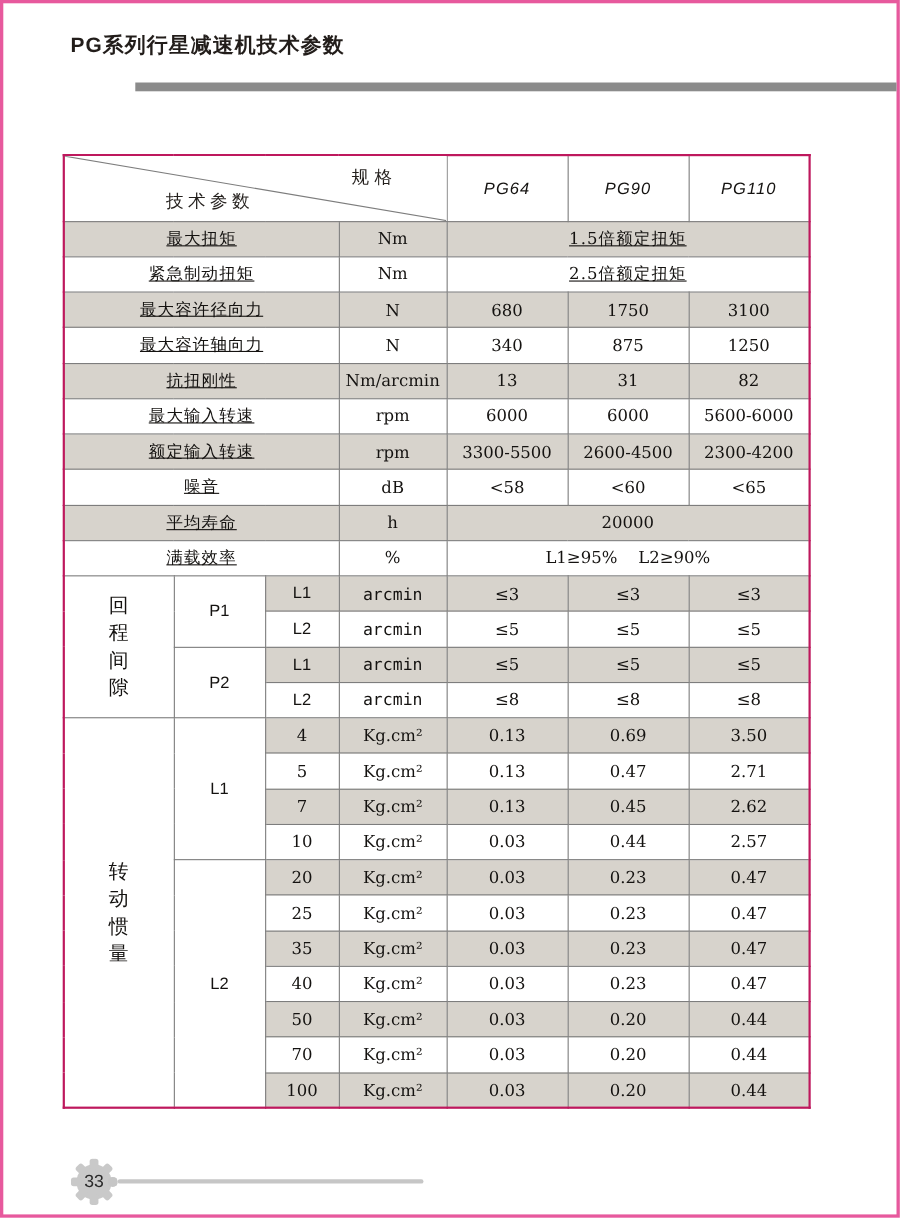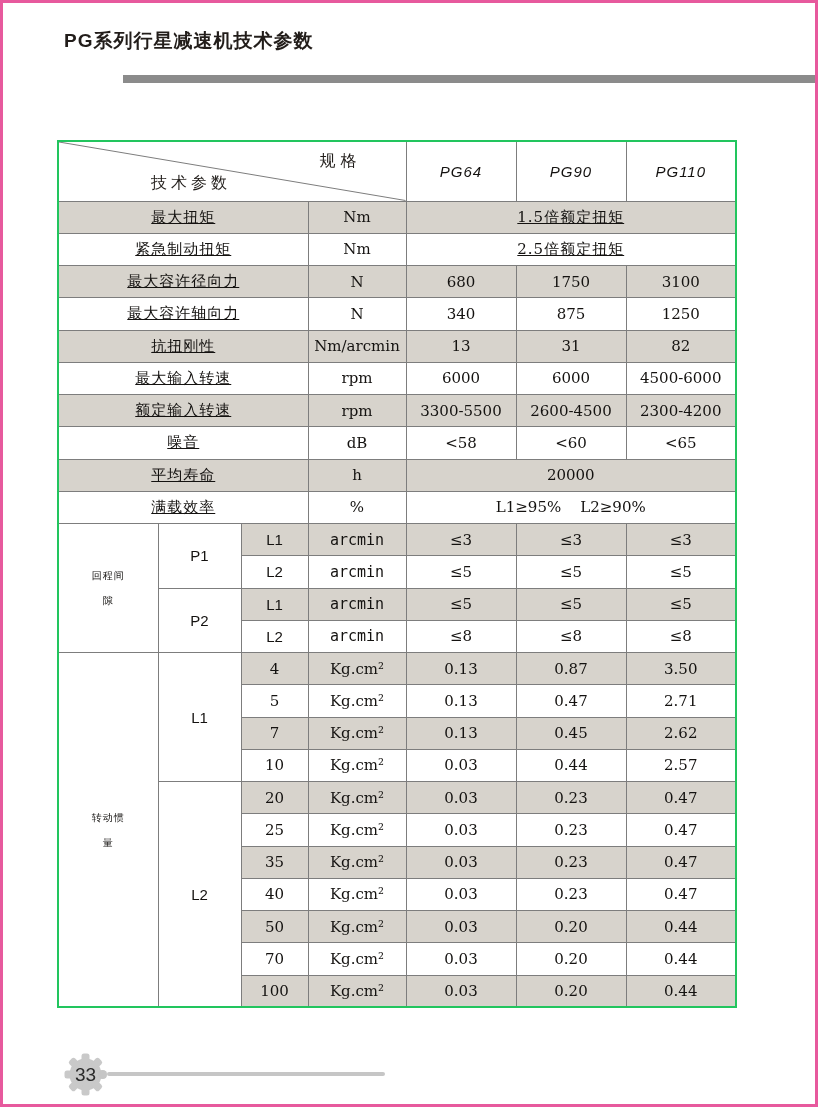--- a/index.html
+++ b/index.html
@@ -33,21 +33,21 @@
     width:678px;
     border-collapse:collapse; table-layout:fixed;
     font-family:"DejaVu Serif", serif;
   }
   table.spec td {
     border:1px solid #7d7d7d;
     text-align:center; vertical-align:middle;
     font-size:15px; padding:0; color:#141210;
     height:32.25px;
   }
-  table.spec { border:2px solid #22c55e;padding-left:16px; }
+  table.spec { border:2px solid #be185d;padding-left:16px; }
   tr.hdr td { height:60px; background:#ffffff; }
   .hdr-model { font-family:"Liberation Sans", sans-serif; font-size:16px; letter-spacing:1px; color:#231f1c;font-style:italic; }
   td.diag { position:relative; }
   td.diag svg { position:absolute; left:0; top:0; width:100%; height:100%; }
   .diag-top {
     position:absolute; top:9px; right:44px;
     font-family:"Liberation Sans", sans-serif;
     font-size:16px; letter-spacing:5px; color:#231f1c;
   }
   .diag-bottom {
@@ -56,29 +56,29 @@
     font-size:16px; letter-spacing:4px; color:#231f1c;
   }
   td.g { background:#d7d3cc; }
   td.cn { font-size:15px; letter-spacing:1px;text-decoration:underline; }
   td.unit { font-size:14px; }
   td.mono { font-family:Liberation Sans, sans-serif; font-size:15px;margin-top:24px; }
   td.arc { font-family:"DejaVu Sans Mono", monospace; font-size:16px; }
   td.pre { white-space:pre; }
   .vgroup {
     display:inline-block; width:36px; line-height:25px;
-    font-size:10px; letter-spacing:1px;
+    font-size:18px; letter-spacing:1px;
   }
 
   
   .gear-wrap { position:absolute; left:64px; top:1053px; width:43px; height:43px; }
   .page-num {
     position:absolute; left:0; top:0; width:43px; height:43px;
     display:flex; align-items:center; justify-content:center;
-    font-size:19px; color:#2a2a2a; font-family:"Liberation Sans", sans-serif;
+    font-size:16px; color:#2a2a2a; font-family:"Liberation Sans", sans-serif;
   }
   .footer-dot {
     position:absolute; left:98px; top:1070px;
     width:9px; height:9px; border-radius:50%; background:#c6c6c6;
   }
   .footer-line {
     position:absolute; left:107px; top:1072px;
     width:278px; height:4px; background:#c6c6c6; border-radius:2px;
   }
 </style>
@@ -144,21 +144,21 @@
     <td class="unit g">Nm/arcmin</td>
     <td class="g">13</td>
     <td class="g">31</td>
     <td class="g">82</td>
   </tr>
   <tr>
     <td class="cn" colspan="3">最大输入转速</td>
     <td class="unit">rpm</td>
     <td>6000</td>
     <td>6000</td>
-    <td>4500-6000</td>
+    <td>5600-6000</td>
   </tr>
   <tr>
     <td class="cn g" colspan="3">额定输入转速</td>
     <td class="unit g">rpm</td>
     <td class="g">3300-5500</td>
     <td class="g">2600-4500</td>
     <td class="g">2300-4200</td>
   </tr>
   <tr>
     <td class="cn" colspan="3">噪音</td>
@@ -213,21 +213,21 @@
   </tr>
 
   <tr>
     <td rowspan="11">
       <span class="vgroup">转动惯量</span>
     </td>
     <td rowspan="4" class="mono">L1</td>
     <td class="g">4</td>
     <td class="unit g">Kg.cm²</td>
     <td class="g">0.13</td>
-    <td class="g">0.87</td>
+    <td class="g">0.69</td>
     <td class="g">3.50</td>
   </tr>
   <tr>
     <td>5</td>
     <td class="unit">Kg.cm²</td>
     <td>0.13</td>
     <td>0.47</td>
     <td>2.71</td>
   </tr>
   <tr>

